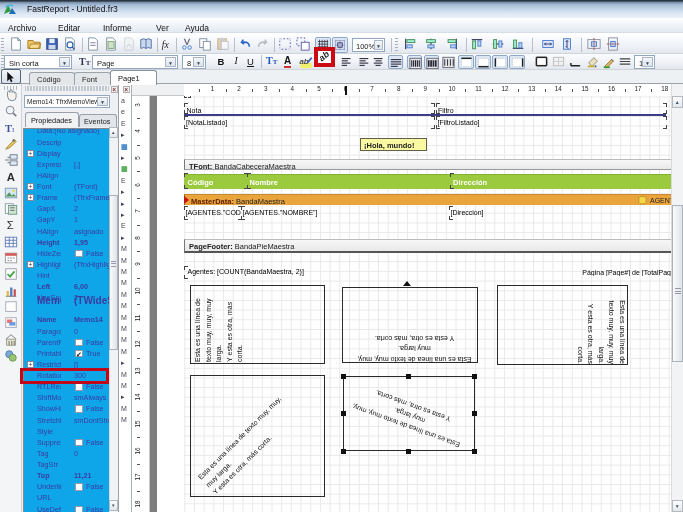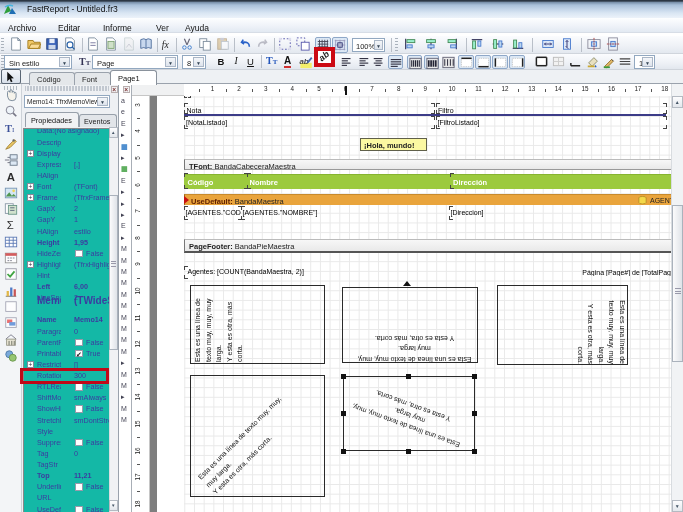--- a/index.html
+++ b/index.html
@@ -217,21 +217,21 @@
 <div class="a" style="left:606px;top:37px;width:16px;height:16px;">
     <svg width="14" height="14" viewBox="0 0 16 16">
       <rect x="3" y="1" width="10" height="14" fill="none" stroke="#889"></rect>
       <rect x="5.5" y="5" width="5" height="6" fill="#bcd6f0" stroke="#47c"></rect>
       <path d="M1 8 h14" stroke="#a33" stroke-dasharray="2 1"></path>
     </svg>
   </div>
 <div class="a" style="left:0;top:54px;width:683px;height:16px;background:linear-gradient(180deg,#fbfcfe,#eef1f6 60%,#e2e7ee);border-bottom:1px solid #cfd4db"></div>
 <div class="a" style="left:1px;top:55px;width:3px;height:13px;background:repeating-linear-gradient(180deg,#aab2bc 0,#aab2bc 1px,transparent 1px,transparent 3px)"></div>
 <div class="a" style="left:4px;top:55px;width:68px;height:14px;background:#fff;border:1px solid #92a8c0">
-    <div class="a nw" style="left:4px;top:3px;font-size:7.5px;color:#222">Sin estilo</div>
+    <div class="a nw" style="left:4px;top:3px;font-size:7.5px;color:#222">Sin corta</div>
     <div class="a" style="right:1px;top:1px;width:11px;height:10px;background:linear-gradient(180deg,#f4f6f9,#dde3ec);border:1px solid #aab6c6;font-size:5px;color:#345;text-align:center;line-height:10px">▼</div>
   </div>
 <div class="a nw" style="left:79px;top:56px;font-size:10px;color:#335"><span style="font-family:'Liberation Serif',serif;font-weight:bold">T</span><span style="font-family:'Liberation Serif',serif;font-size:7px;font-weight:bold">T</span></div>
 <div class="a" style="left:92px;top:55px;width:86px;height:14px;background:#fff;border:1px solid #92a8c0">
     <div class="a nw" style="left:4px;top:3px;font-size:7.5px;color:#222">Page</div>
     <div class="a" style="right:1px;top:1px;width:11px;height:10px;background:linear-gradient(180deg,#f4f6f9,#dde3ec);border:1px solid #aab6c6;font-size:5px;color:#345;text-align:center;line-height:10px">▼</div>
   </div>
 <div class="a" style="left:182px;top:55px;width:24px;height:14px;background:#fff;border:1px solid #92a8c0">
     <div class="a nw" style="left:4px;top:3px;font-size:7.5px;color:#222">8</div>
     <div class="a" style="right:1px;top:1px;width:11px;height:10px;background:linear-gradient(180deg,#f4f6f9,#dde3ec);border:1px solid #aab6c6;font-size:5px;color:#345;text-align:center;line-height:10px">▼</div>
@@ -501,21 +501,21 @@
 <div class="a" style="left:24px;top:95px;width:86px;height:13px;background:#fff;border:1px solid #92a8c0">
     <div class="a nw" style="left:2px;top:2px;font-size:6.5px;color:#222">Memo14: TfrxMemoView</div>
     <div class="a" style="right:1px;top:1px;width:11px;height:9px;background:linear-gradient(180deg,#f4f6f9,#dde3ec);border:1px solid #aab6c6;font-size:5px;color:#345;text-align:center;line-height:9px">▼</div>
   </div>
 <div class="a" style="left:25px;top:112px;width:54px;height:15px;background:#f1f2f4;border:1px solid #98a0aa;border-bottom:none;border-radius:3px 3px 0 0;z-index:3">
     <div class="nw" style="margin:3px 0 0 5px;font-size:7.3px;color:#111">Propiedades</div>
   </div>
 <div class="a" style="left:79px;top:113.5px;width:38px;height:13px;background:#e2e5e9;border:1px solid #98a0aa;border-bottom:none;border-radius:3px 3px 0 0">
     <div class="nw" style="margin:2px 0 0 4px;font-size:7.3px;color:#222">Eventos</div>
   </div>
-<div class="a" style="left:23px;top:128px;width:95px;height:384px;background:#14b8a6;border-top:1px solid #888;border-left:1px solid #888;overflow:hidden" id="pg">
+<div class="a" style="left:23px;top:128px;width:95px;height:384px;background:#0ea5e9;border-top:1px solid #888;border-left:1px solid #888;overflow:hidden" id="pg">
 <div style="position:absolute;left:0;top:-2.6px;width:85px;height:11.12px;font-size:7.2px;color:#3c3ca0;font-weight:normal">
       <span style="position:absolute;left:13px;top:0;width:80px;overflow:hidden" class="nw">Data:(No asignado)</span>
     </div>
 <div style="position:absolute;left:0;top:8.5px;width:85px;height:11.12px;font-size:7.2px;color:#3c3ca0;font-weight:normal">
       <span style="position:absolute;left:13px;top:0;width:24px;overflow:hidden" class="nw">Descripción</span>
       <span style="position:absolute;left:50px;top:0;width:45px;overflow:hidden" class="nw"></span>
     </div>
 <div style="position:absolute;left:0;top:19.6px;width:85px;height:11.12px;font-size:7.2px;color:#3c3ca0;font-weight:normal">
       <span style="position:absolute;left:3px;top:1px;width:7px;height:7px;border:1px solid #889;background:#fff;font-size:6.5px;line-height:5.5px;text-align:center;color:#334">+</span>
       <span style="position:absolute;left:13px;top:0;width:24px;overflow:hidden" class="nw">DisplayFormat</span>
@@ -542,21 +542,21 @@
 <div style="position:absolute;left:0;top:75.2px;width:85px;height:11.12px;font-size:7.2px;color:#3c3ca0;font-weight:normal">
       <span style="position:absolute;left:13px;top:0;width:24px;overflow:hidden" class="nw">GapX</span>
       <span style="position:absolute;left:50px;top:0;width:45px;overflow:hidden" class="nw">2</span>
     </div>
 <div style="position:absolute;left:0;top:86.3px;width:85px;height:11.12px;font-size:7.2px;color:#3c3ca0;font-weight:normal">
       <span style="position:absolute;left:13px;top:0;width:24px;overflow:hidden" class="nw">GapY</span>
       <span style="position:absolute;left:50px;top:0;width:45px;overflow:hidden" class="nw">1</span>
     </div>
 <div style="position:absolute;left:0;top:97.5px;width:85px;height:11.12px;font-size:7.2px;color:#3c3ca0;font-weight:normal">
       <span style="position:absolute;left:13px;top:0;width:24px;overflow:hidden" class="nw">HAlign</span>
-      <span style="position:absolute;left:50px;top:0;width:45px;overflow:hidden" class="nw">estilo</span>
+      <span style="position:absolute;left:50px;top:0;width:45px;overflow:hidden" class="nw">asignado</span>
     </div>
 <div style="position:absolute;left:0;top:108.6px;width:85px;height:11.12px;font-size:7.2px;color:#3c3ca0;font-weight:bold">
       <span style="position:absolute;left:13px;top:0;width:24px;overflow:hidden" class="nw">Height</span>
       <span style="position:absolute;left:50px;top:0;width:45px;overflow:hidden" class="nw">1,95</span>
     </div>
 <div style="position:absolute;left:0;top:119.7px;width:85px;height:11.12px;font-size:7.2px;color:#3c3ca0;font-weight:normal">
       <span style="position:absolute;left:13px;top:0;width:24px;overflow:hidden" class="nw">HideZeros</span>
       <span style="position:absolute;left:51px;top:1px;width:7.5px;height:7.5px;border:1px solid #99a;background:#fff;font-size:7px;line-height:7px;text-align:center;color:#222"></span>
       <span style="position:absolute;left:62px;top:0" class="nw">False</span>
     </div>
@@ -809,21 +809,21 @@
 <div class="a nw" style="left:453px;top:177.5px;font-size:7.5px;color:#fff;font-weight:bold;">Dirección</div>
 <div class="a" style="left:183.5px;top:172.9px;width:4px;height:4px;border-left:1px solid #444;border-top:1px solid #444"></div>
 <div class="a" style="left:183.5px;top:184.9px;width:4px;height:4px;border-left:1px solid #444;border-bottom:1px solid #444"></div>
 <div class="a" style="left:243.5px;top:172.9px;width:4px;height:4px;border-right:1px solid #444;border-top:1px solid #444"></div>
 <div class="a" style="left:243.5px;top:184.9px;width:4px;height:4px;border-right:1px solid #444;border-bottom:1px solid #444"></div>
 <div class="a" style="left:246.5px;top:172.9px;width:4px;height:4px;border-left:1px solid #444;border-top:1px solid #444"></div>
 <div class="a" style="left:246.5px;top:184.9px;width:4px;height:4px;border-left:1px solid #444;border-bottom:1px solid #444"></div>
 <div class="a" style="left:450px;top:172.9px;width:4px;height:4px;border-left:1px solid #444;border-top:1px solid #444"></div>
 <div class="a" style="left:450px;top:184.9px;width:4px;height:4px;border-left:1px solid #444;border-bottom:1px solid #444"></div>
 <div class="a" style="left:184px;top:194.3px;width:487.5px;height:11.2px;background:#e9a43c;border-top:1px solid #c88a2c;border-left:1px solid #9a6a1a">
-    <div class="nw" style="margin:1.8px 0 0 6px;font-size:7.5px;color:#222"><b style="color:#5e1e00">UseDefault:</b> BandaMaestra</div>
+    <div class="nw" style="margin:1.8px 0 0 6px;font-size:7.5px;color:#222"><b style="color:#5e1e00">MasterData:</b> BandaMaestra</div>
   </div>
 <div class="a" style="left:184px;top:195.5px;width:0;height:0;border-top:4px solid transparent;border-bottom:4px solid transparent;border-left:5px solid #c81010"></div>
 <div class="a" style="left:638px;top:195.5px;width:9px;height:8.5px">
     <svg width="9" height="9" viewBox="0 0 16 16">
       <ellipse cx="8" cy="3.4" rx="6.4" ry="2.6" fill="#f4d84a" stroke="#9a7a1a"></ellipse>
       <path d="M1.6 3.4 v8 a6.4 2.6 0 0 0 12.8 0 v-8" fill="#f4d84a" stroke="#9a7a1a"></path>
     </svg>
   </div>
 <div class="a nw" style="left:650px;top:197.3px;font-size:7px;color:#222;">AGENTES</div>
 <div class="a nw" style="left:185.5px;top:208.6px;font-size:7px;color:#000;">[AGENTES."COD</div>

